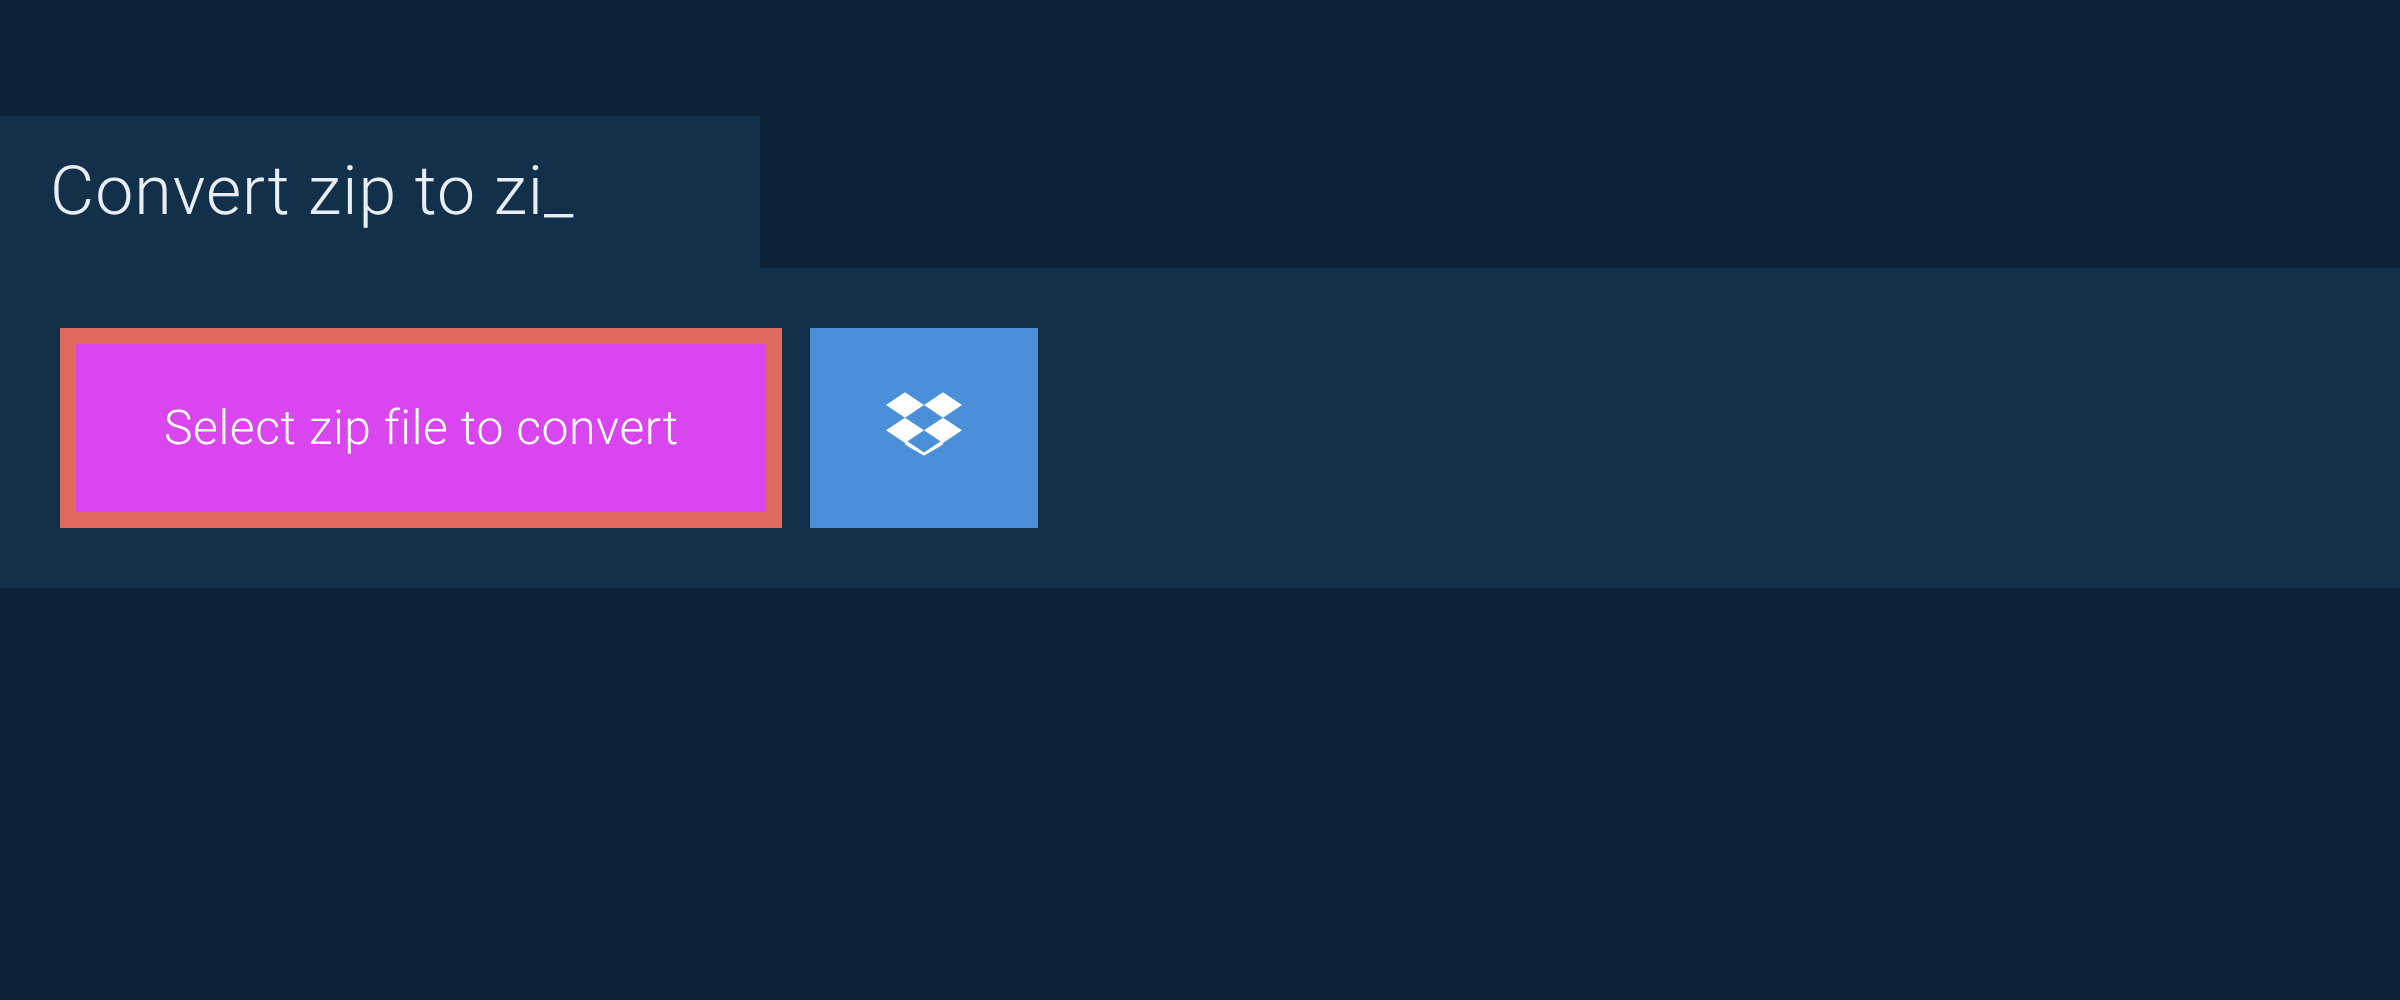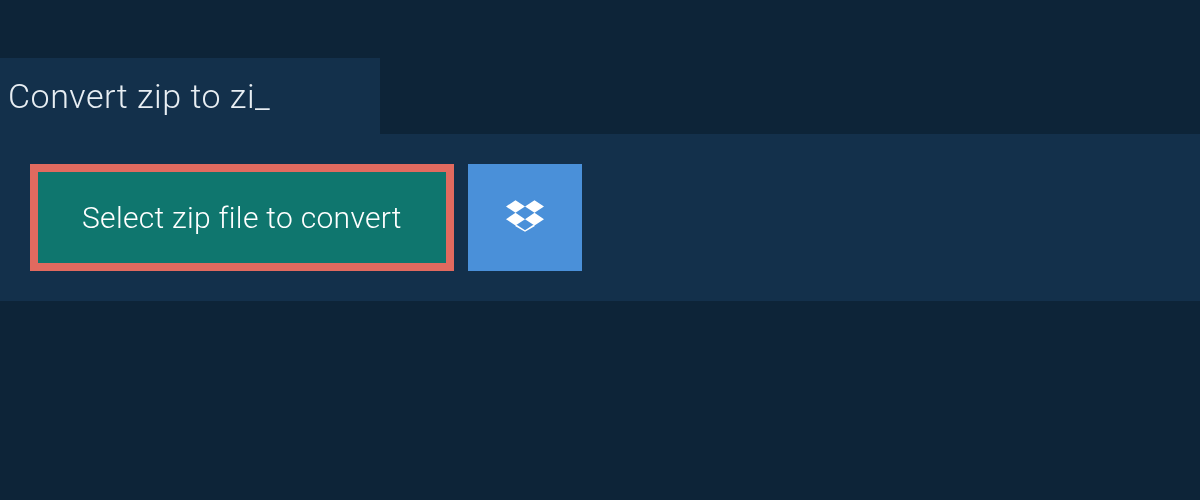--- a/index.html
+++ b/index.html
@@ -11,21 +11,21 @@
       width: 1200px;
       height: 500px;
       background: #0d2438;
       font-family: -apple-system, BlinkMacSystemFont, "Segoe UI", Roboto, "Helvetica Neue", Arial, sans-serif;
       font-weight: 300;
       overflow: hidden;
     }
     .tab-header {
       background: #13304b;
       display: inline-block;
-      padding: 18px 30px 18px 8px;
+      padding: 18px 30px 18px 25px;
       margin-top: 58px;
       margin-left: 0;
       width: 380px;
     }
     .tab-title {
       color: #e8eef3;
       font-size: 34px;
       font-weight: 300;
       letter-spacing: 0.5px;
     }
@@ -33,24 +33,24 @@
       background: #13304b;
       padding: 30px 30px 30px 30px;
       width: 100%;
     }
     .button-row {
       display: flex;
       gap: 14px;
       align-items: stretch;
     }
     .select-button {
-      background: #0f766e;
+      background: #d946ef;
       border: 8px solid #e16a5f;
       color: #ffffff;
-      font-size: 30px;
+      font-size: 24px;
       font-weight: 300;
       padding: 28px 44px;
       cursor: pointer;
       display: flex;
       align-items: center;
       letter-spacing: 0.3px;
     }
     .dropbox-button {
       background: #4a90d9;
       width: 114px;

